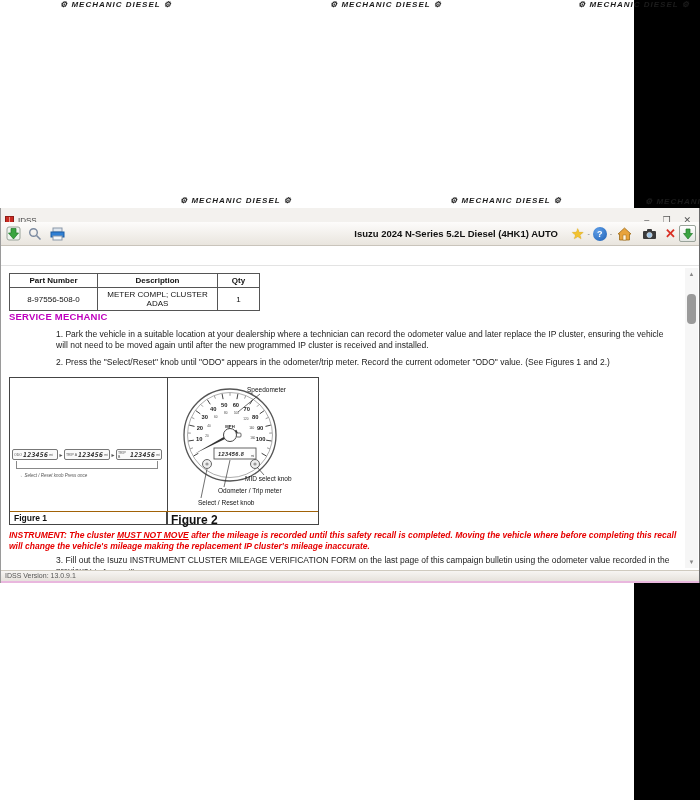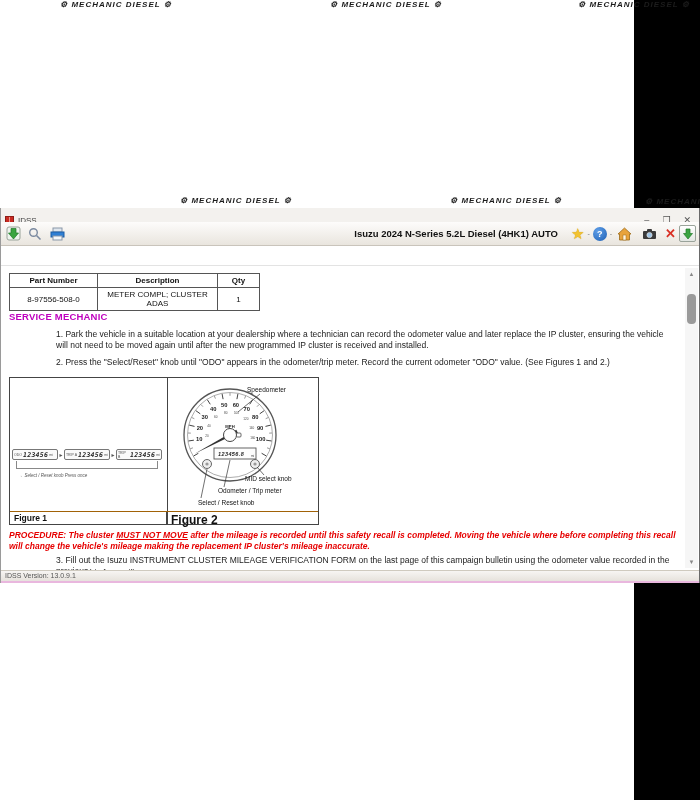--- a/index.html
+++ b/index.html
@@ -344,21 +344,21 @@
           <text x="31" y="127" font-size="6.5" fill="#111">Select / Reset knob</text>
         </svg>
 
         <div class="caption-row">
           <div class="cap1">Figure 1</div>
           <div class="cap2">Figure 2</div>
         </div>
       </div>
 
       <div class="important">
-        <span>PROCEDURE:</span><span> The cluster </span><u>MUST NOT MOVE</u><span> after the mileage is recorded until this safety recall is completed. Moving the vehicle where before completing this recall will change the vehicle's mileage making the replacement IP cluster's mileage inaccurate.</span>
+        <span>INSTRUMENT:</span><span> The cluster </span><u>MUST NOT MOVE</u><span> after the mileage is recorded until this safety recall is completed. Moving the vehicle where before completing this recall will change the vehicle's mileage making the replacement IP cluster's mileage inaccurate.</span>
       </div>
 
       <div class="step step3">3. Fill out the Isuzu INSTRUMENT CLUSTER MILEAGE VERIFICATION FORM on the last page of this campaign bulletin using the odometer value recorded in the previous</div>
       <div class="step3-clip">step. This form will</div>
 
       <div class="scrollbar">
         <div class="sb-arrow sb-up">▲</div>
         <div class="sb-thumb"></div>
         <div class="sb-arrow sb-down">▼</div>
       </div>

